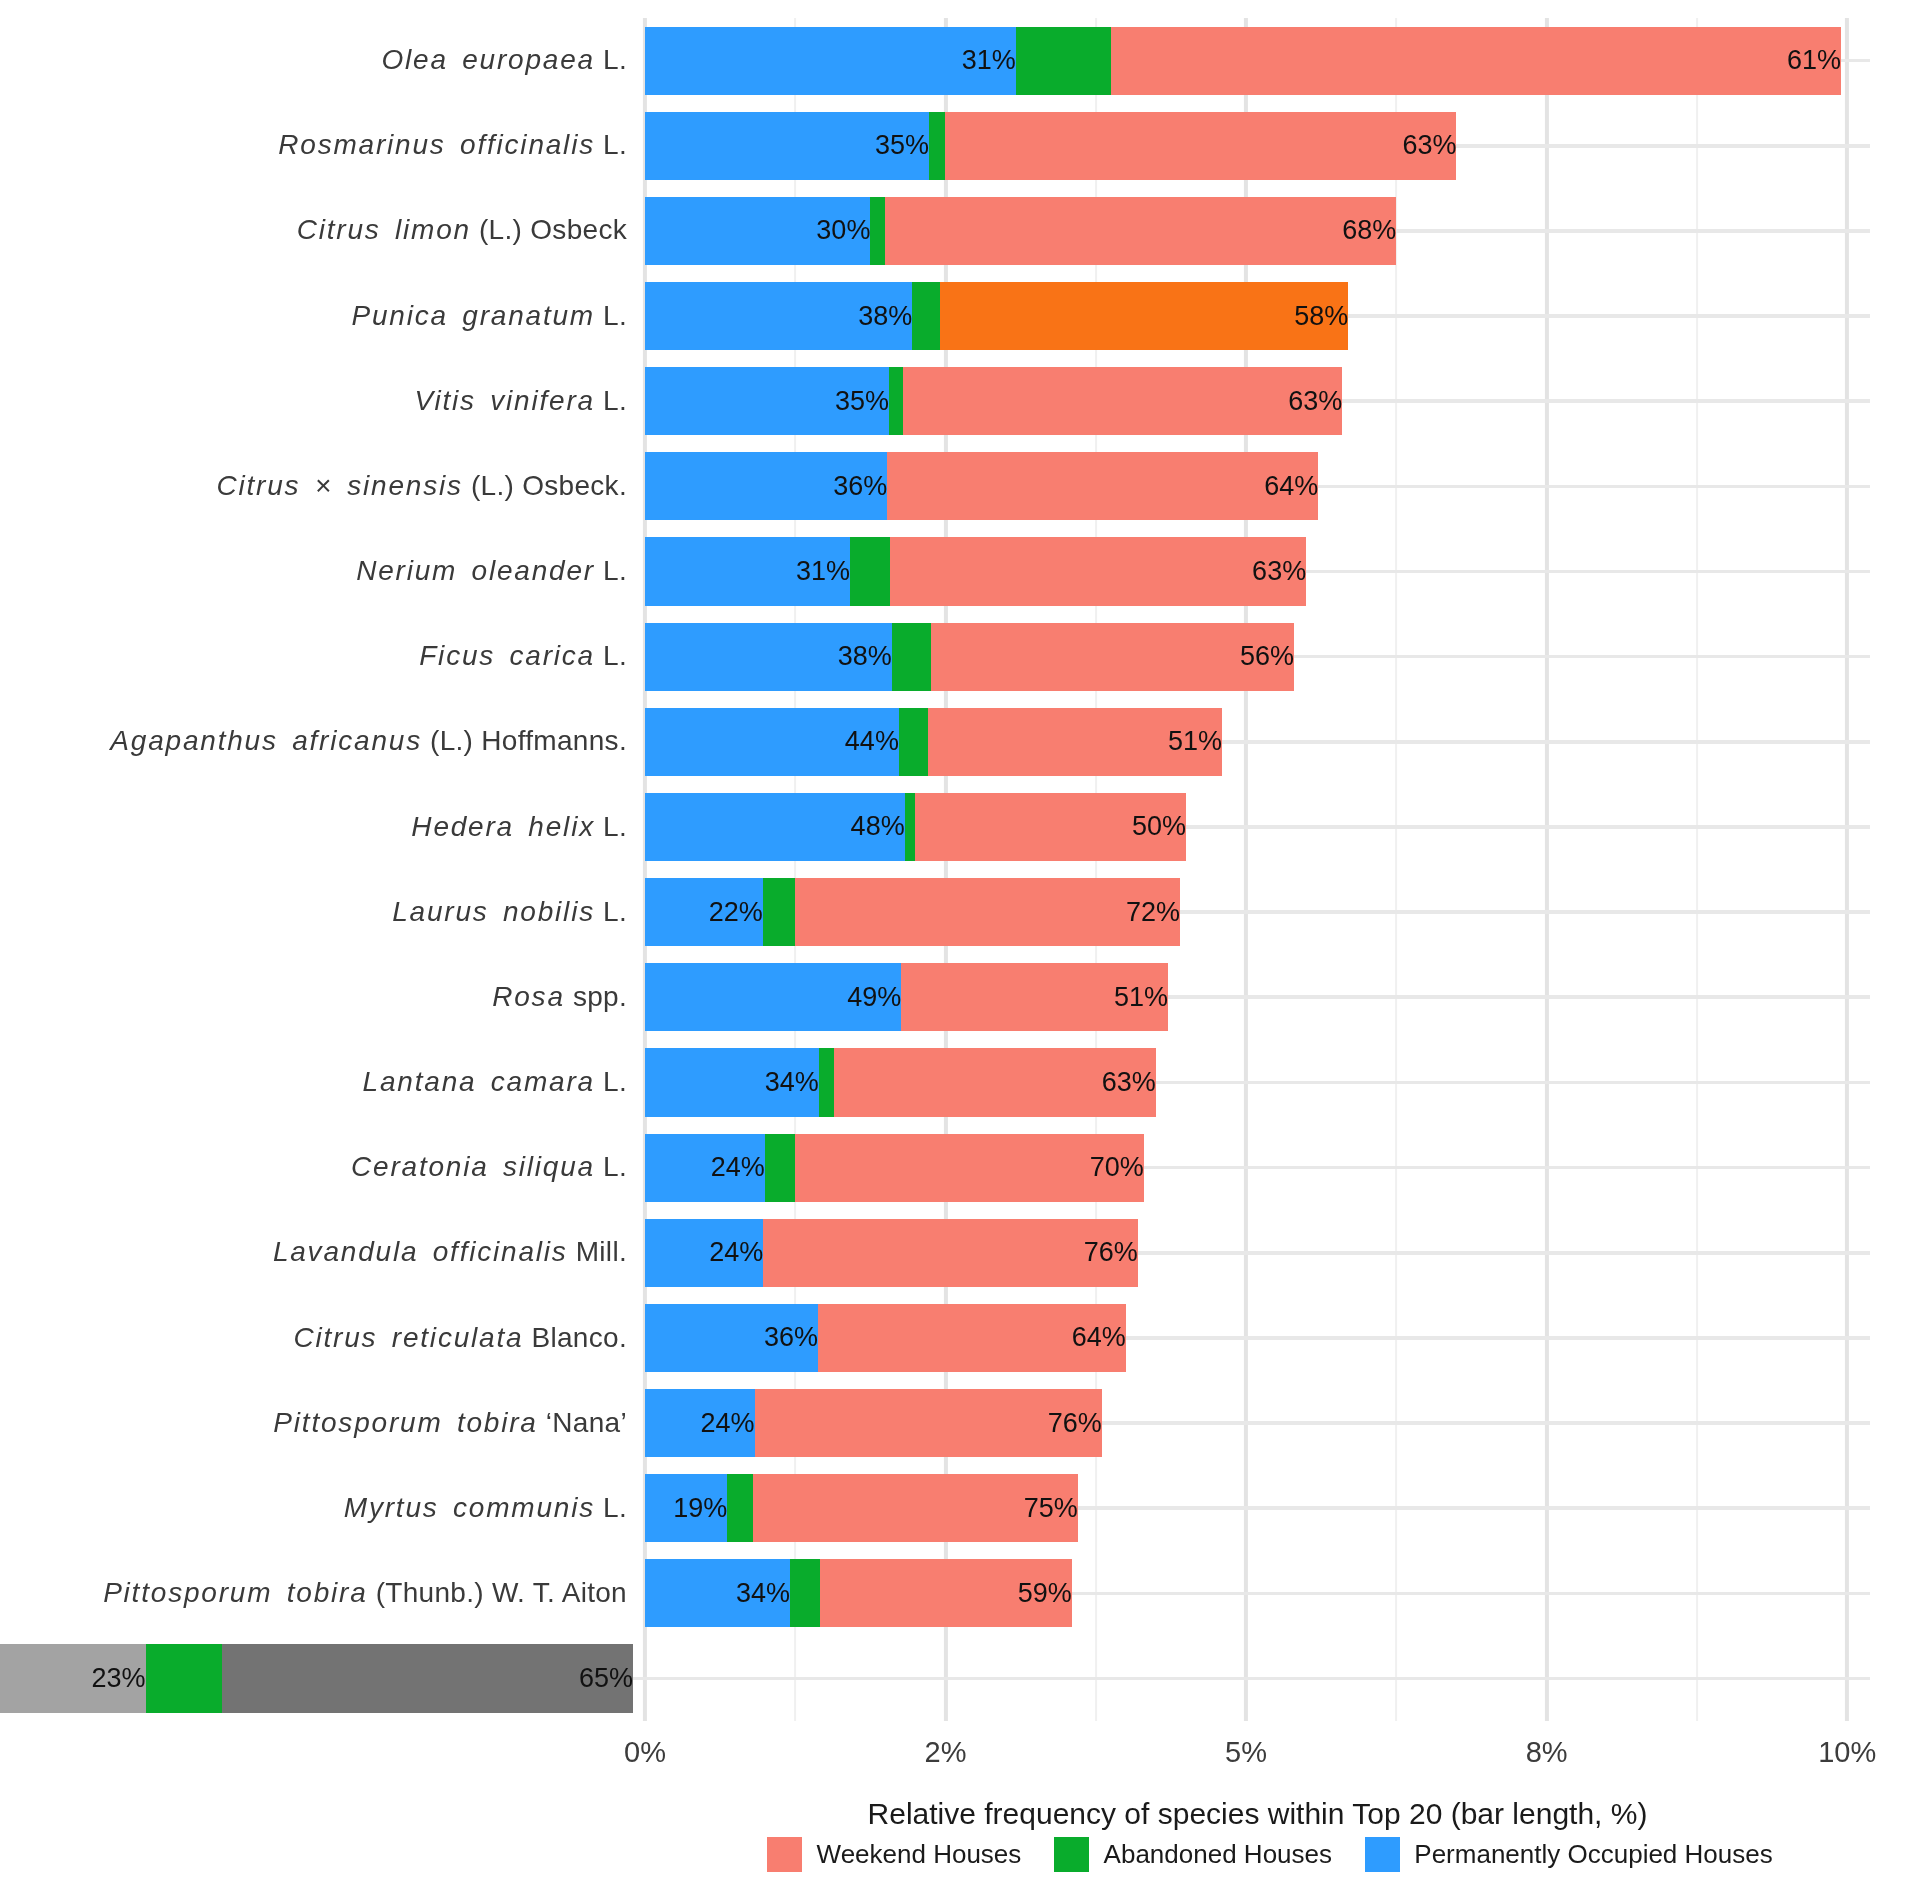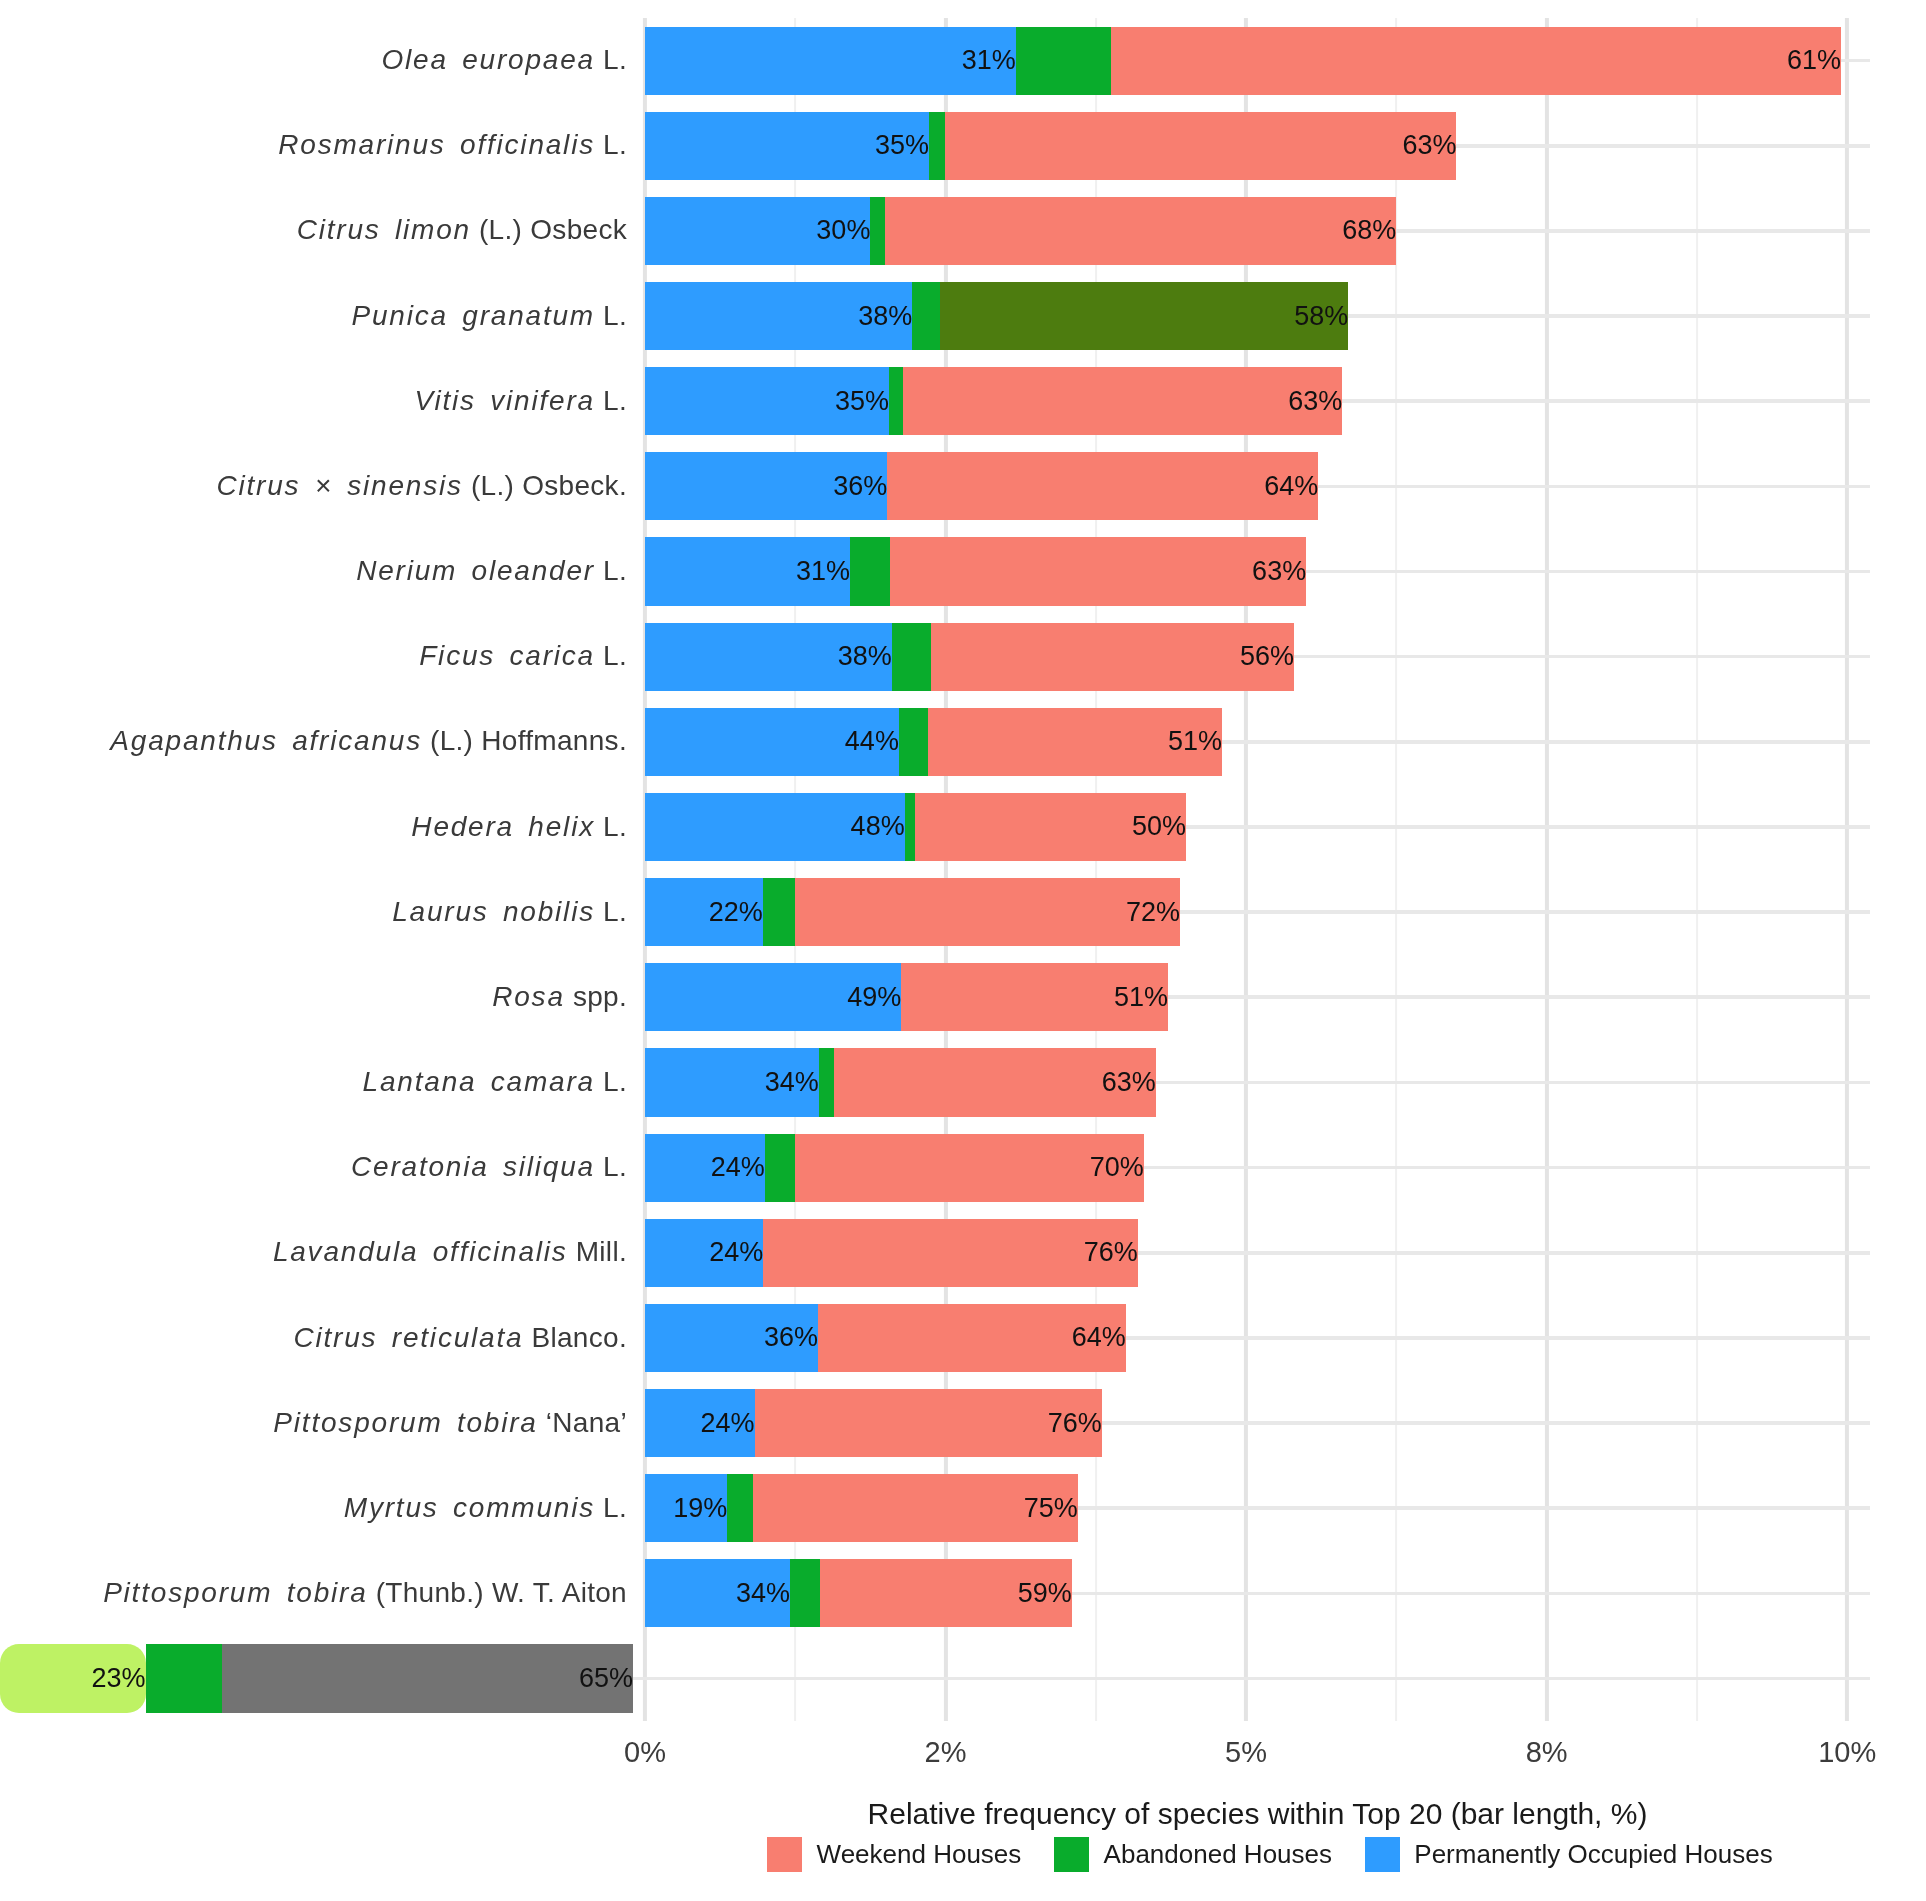--- a/index.html
+++ b/index.html
@@ -134,21 +134,21 @@
       </div>
       <div class="bar-row">
         <div class="ylabel"><span class="sci">Punica granatum</span><span class="auth">&nbsp;L.</span></div>
         <div class="bar-area">
           <div class="row-hgrid"></div>
           <div class="bar" style="width: 57.4092%;">
             <div class="seg" style="width: 38%; background: rgb(46, 156, 255);">
               <span>38%</span>
             </div>
             <div class="seg" style="width: 4%; background: rgb(9, 172, 44);"></div>
-            <div class="seg" style="width: 58%; background: #4d7c0f;">
+            <div class="seg" style="width: 58%; background: #f97316;">
               <span>58%</span>
             </div>
           </div>
         </div>
       </div>
       <div class="bar-row">
         <div class="ylabel"><span class="sci">Vitis vinifera</span><span class="auth">&nbsp;L.</span></div>
         <div class="bar-area">
           <div class="row-hgrid"></div>
           <div class="bar" style="width: 56.9185%;">
@@ -364,21 +364,21 @@
             <div class="seg" style="width: 59%; background: rgb(248, 126, 112);">
               <span>59%</span>
             </div>
           </div>
         </div>
       </div>
       <div class="bar-row">
         <div class="bar-area">
           <div class="row-hgrid"></div>
           <div class="bar" style="width: 33.8567%;">
-            <div class="seg" style="width: 23%; background: #bef264; border-radius: 19px;">
+            <div class="seg" style="width: 23%; background: #a3a3a3;">
               <span>23%</span>
             </div>
             <div class="seg" style="width: 12%; background: rgb(9, 172, 44);"></div>
             <div class="seg" style="width: 65%; background: #737373;">
               <span>65%</span>
             </div>
           </div>
         </div>
       </div>
     </div>

